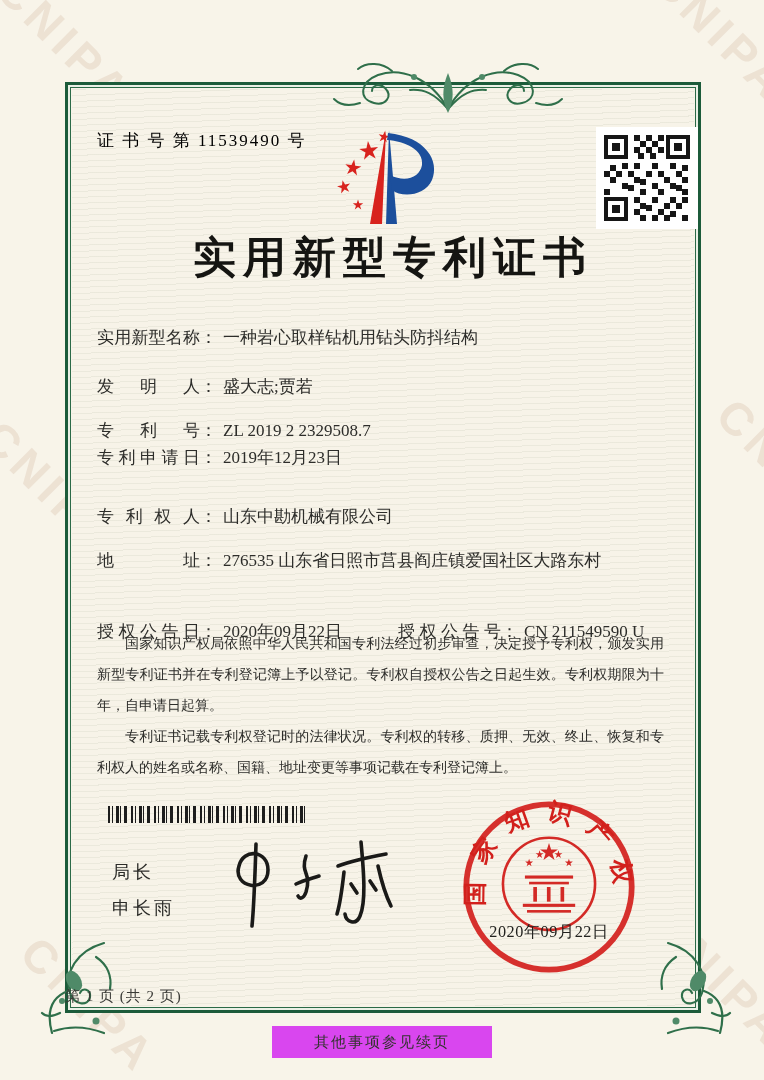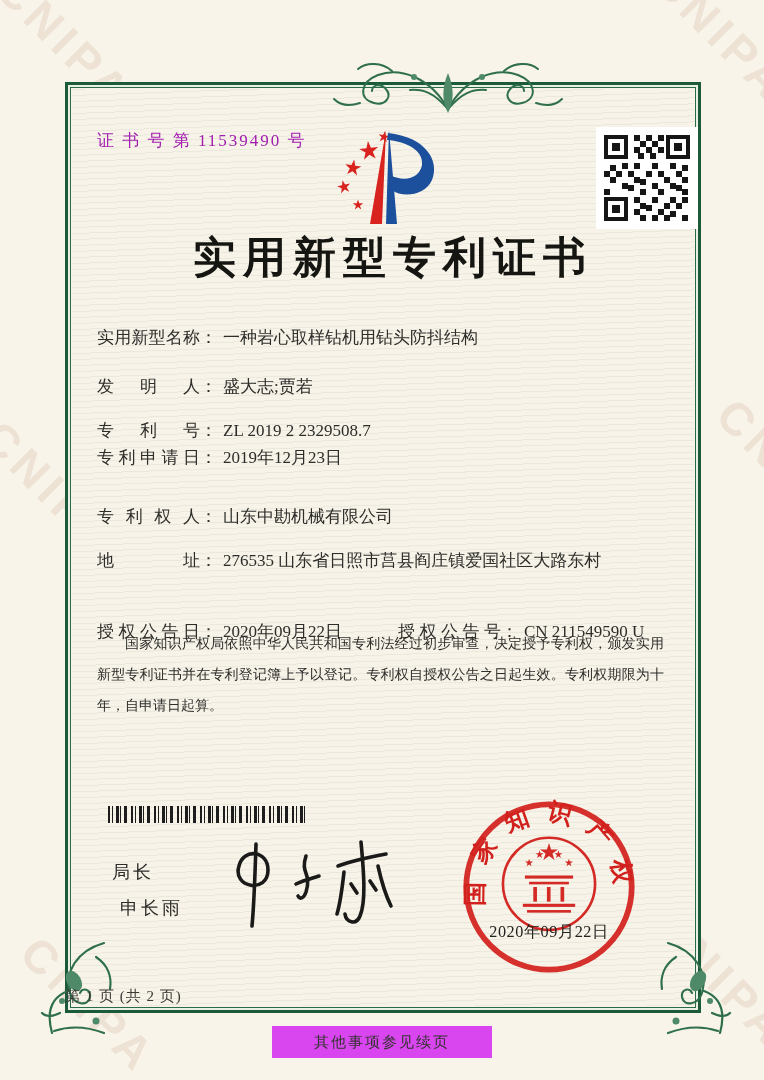--- a/index.html
+++ b/index.html
@@ -36,21 +36,21 @@
   .cert-border::before {
     content:"";
     position:absolute; inset:4px;
     background:repeating-linear-gradient(178deg, rgba(128,142,112,0.10) 0 1px, rgba(0,0,0,0) 1px 6px);
     pointer-events:none;
   }
   .abs { position:absolute; z-index:3; }
 
   .cert-number {
     left:97px; top:129px;
-    font-size:17px; letter-spacing:2px; color:#a21caf;
+    font-size:17px; letter-spacing:2px; color:#000000;
   }
   .logo-svg { left:328px; top:127px; }
   .qr-box {
     left:596px; top:127px; width:102px; height:102px;
     background:#ffffff; display:flex; align-items:center; justify-content:center;
   }
   .cert-title {
     left:75px; top:229px; width:636px;
     text-align:center;
     font-size:43px; font-weight:bold; letter-spacing:7px; color:#151512;
@@ -71,21 +71,21 @@
   .barcode {
     left:108px; top:806px; width:198px; height:17px;
     background:repeating-linear-gradient(90deg,
       #1d1d1d 0 2px, rgba(0,0,0,0) 2px 4px,
       #1d1d1d 4px 5px, rgba(0,0,0,0) 5px 8px,
       #1d1d1d 8px 11px, rgba(0,0,0,0) 11px 12px,
       #1d1d1d 12px 13px, rgba(0,0,0,0) 13px 16px,
       #1d1d1d 16px 19px, rgba(0,0,0,0) 19px 23px);
   }
   .director-title { left:112px; top:860px; font-size:18px; letter-spacing:3px; }
-  .director-name  { left:112px; top:896px; font-size:18px; letter-spacing:3px;margin-left:8px; }
+  .director-name  { left:112px; top:896px; font-size:18px; letter-spacing:3px; }
   .signature-svg  { left:218px; top:836px; }
   .seal-svg { left:460px; top:798px; }
   .page-info {
     left:65px; top:987px; width:636px; text-align:left;
     font-size:15px; color:#3a3a36; letter-spacing:1px;
   }
   .footer-note-box {
     left:272px; top:1026px; width:220px; height:32px;
     background:#d946ef;
     display:flex; align-items:center; justify-content:center;
@@ -259,20 +259,21 @@
 </div>
 <div class="abs field-row" style="top:549px;">
   <span class="flabel">地址</span><span class="fcolon">：</span><span class="fvalue">276535 山东省日照市莒县阎庄镇爱国社区大路东村</span>
 </div>
 <div class="abs field-row" style="top:592px;margin-top:28px;">
   <span class="flabel">授权公告日</span><span class="fcolon">：</span><span class="fvalue">2020年09月22日</span><span class="grant-gap"></span><span class="flabel">授权公告号</span><span class="fcolon">：</span><span class="fvalue">CN 211549590 U</span>
 </div>
 
 <div class="abs paragraphs">
   <p>国家知识产权局依照中华人民共和国专利法经过初步审查，决定授予专利权，颁发实用新型专利证书并在专利登记簿上予以登记。专利权自授权公告之日起生效。专利权期限为十年，自申请日起算。</p>
+  <p>专利证书记载专利权登记时的法律状况。专利权的转移、质押、无效、终止、恢复和专利权人的姓名或名称、国籍、地址变更等事项记载在专利登记簿上。</p>
 </div>
 
 <div class="abs barcode"></div>
 
 <div class="abs director-title">局长</div>
 <div class="abs director-name">申长雨</div>
 
 <svg class="abs signature-svg" width="185" height="98" viewBox="0 0 185 98">
   <g stroke="#1a1a18" stroke-width="3.6" fill="none" stroke-linecap="round" stroke-linejoin="round">
     <path d="M38,8 C37,40 36,70 34,90"></path>

